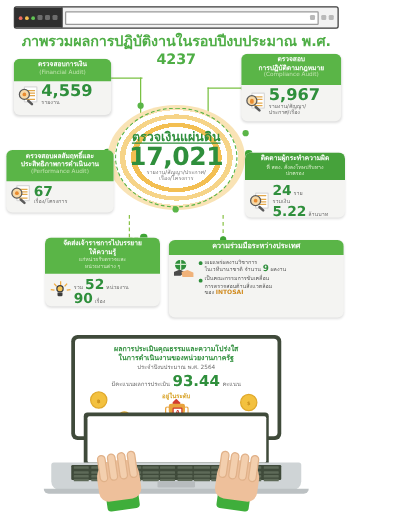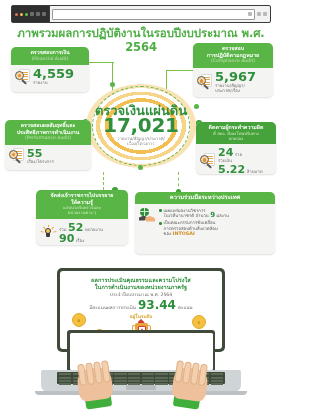--- a/index.html
+++ b/index.html
@@ -96,21 +96,21 @@
   #center-circle .rings{position:absolute;inset:0;border-radius:50%/50%;
     background:
       radial-gradient(closest-side,#ffffff 0 58%,#f3bf52 58% 66%,#ffffff 66% 74%,#f6d488 74% 82%,#ffffff 82% 90%,#f9e3b5 90% 100%);
   }
   #center-circle .dash{
     position:absolute;left:6px;top:2px;right:6px;bottom:2px;border-radius:50%;
     border:1.4px dashed #5ab547;
   }
   #center-circle .inner{position:absolute;inset:0;display:flex;flex-direction:column;
     align-items:center;justify-content:center;}
-  #cc-title{font-size:13px;font-weight:bold;color:#2f8f3c;line-height:9px;}
+  #cc-title{font-size:10px;font-weight:bold;color:#2f8f3c;line-height:9px;text-decoration:underline;}
   #cc-value{font-size:20px;font-weight:bold;color:#2f8f3c;line-height:20px;letter-spacing:-.3px;}
   #cc-unit{font-size:4.4px;color:#7a7a7a;line-height:5.4px;text-align:center;margin-top:1px;}
   .cc-node{position:absolute;width:5px;height:5px;border-radius:50%;background:#5ab547;}
 
   
   .conn{position:absolute;background:#7ac143;}
   .conn.v{width:1.3px;} .conn.h{height:1.3px;}
   .conn.dash-v{width:0;border-left:1.3px dashed #8bc34a;background:none;}
   .conn.dash-h{height:0;border-top:1.3px dashed #8bc34a;background:none;}
   .node{position:absolute;width:5.5px;height:5.5px;border-radius:50%;background:#3fa535;}
@@ -188,21 +188,21 @@
   <div id="address-bar" title="">
     <span class="atext"></span>
     <span class="mini-ico"></span>
   </div>
   <div class="chrome-right">
     <span class="mini-ico"></span>
     <span class="mini-ico"></span>
   </div>
 </div>
 
-<div id="page-title">ภาพรวมผลการปฏิบัติงานในรอบปีงบประมาณ พ.ศ. 2564</div>
+<div id="page-title">ภาพรวมผลการปฏิบัติงานในรอบปีงบประมาณ พ.ศ. 4237</div>
 
 <div class="conn h" style="left:86px;top:62px;width:28px;"></div>
 <div class="conn v" style="left:112px;top:62px;height:38px;"></div>
 <div class="node" style="left:83px;top:59.5px;"></div>
 
 <div class="conn h" style="left:166px;top:70px;width:30px;"></div>
 <div class="conn v" style="left:166px;top:70px;height:32px;"></div>
 <div class="node" style="left:193px;top:67.5px;"></div>
 
 <div class="conn v" style="left:86px;top:122px;height:16px;"></div>
@@ -296,21 +296,21 @@
       <span class="pg">
           <i></i>
           <i></i>
           <i></i>
           <i></i>
         </span>
       <span class="ring"></span>
         <span class="hdl"></span>
     </div>
     <div>
-      <div class="fig sm">55</div>
+      <div class="fig sm">67</div>
       <div class="unit">เรื่อง/โครงการ</div>
     </div>
   </div>
 </div>
 
 <div class="card" style="left:196px;top:122px;width:80px;height:52px;">
   <div class="head dark">
     <span class="h1">ติดตามผู้กระทำความผิด</span>
     <span class="sub">ที่ สตง. สั่งลงโทษปรับทาง</span>
     <span class="sub">ปกครอง</span>

